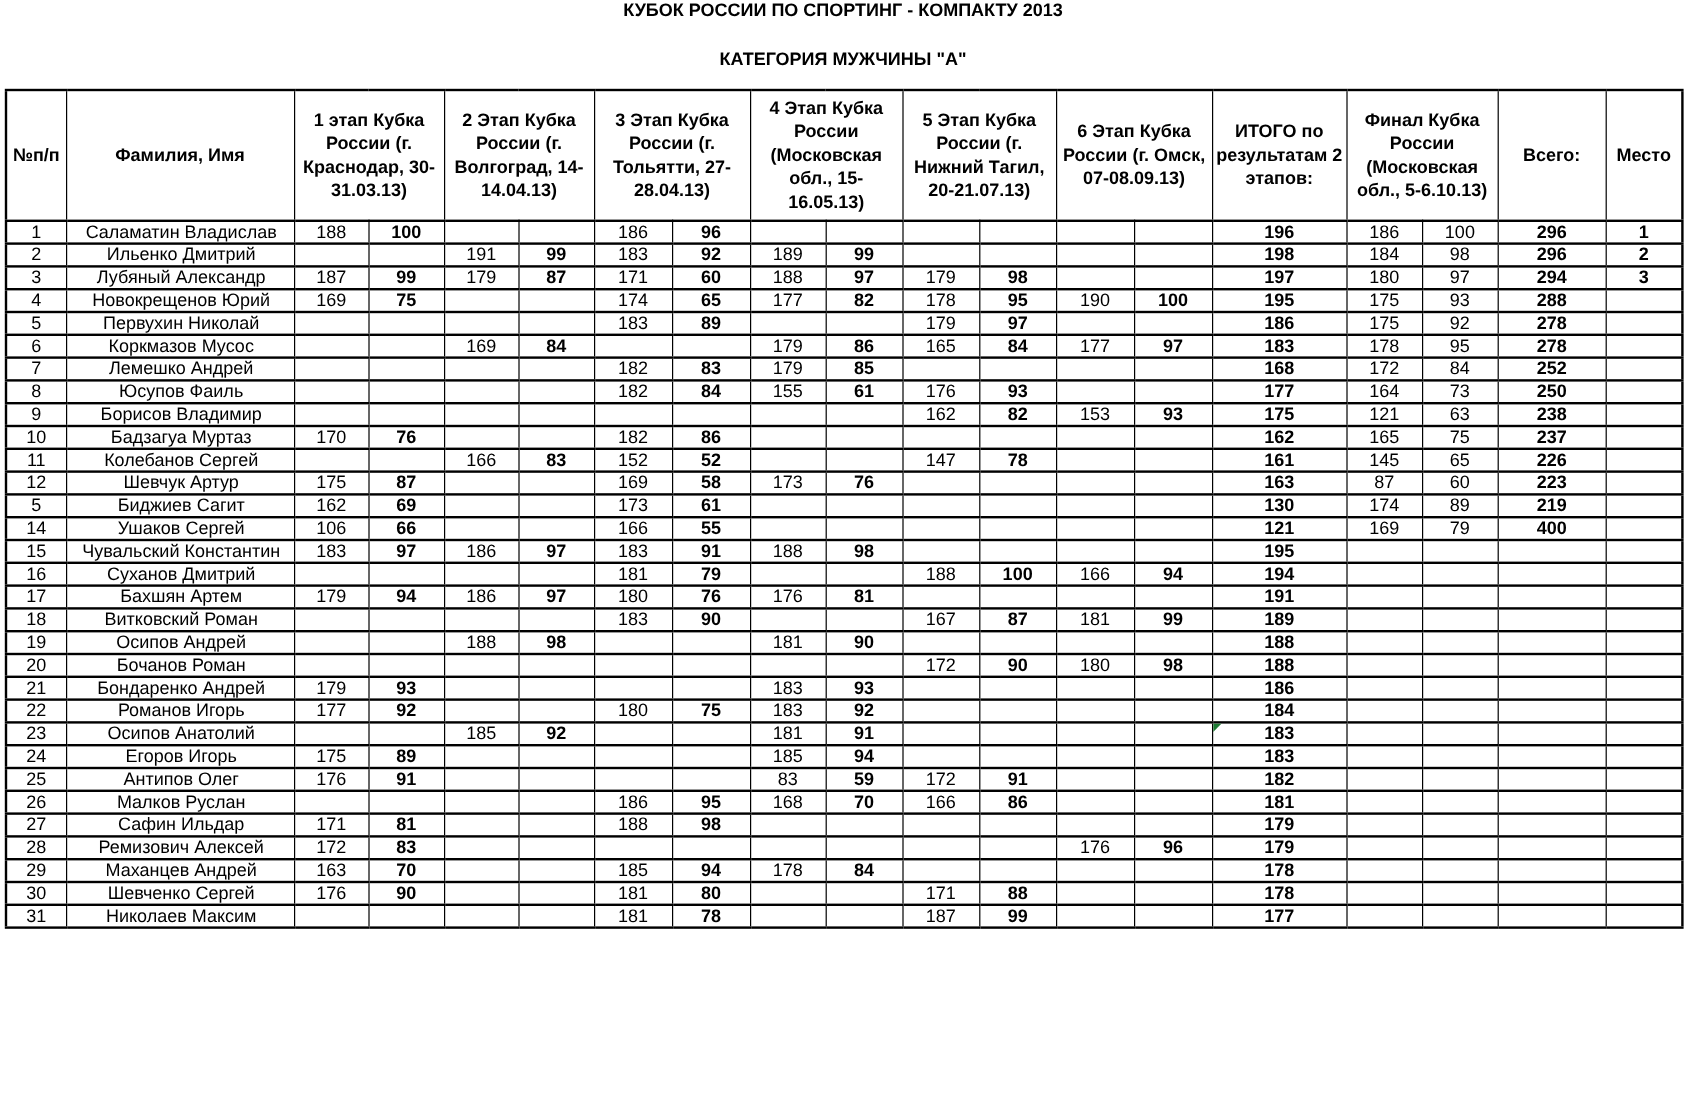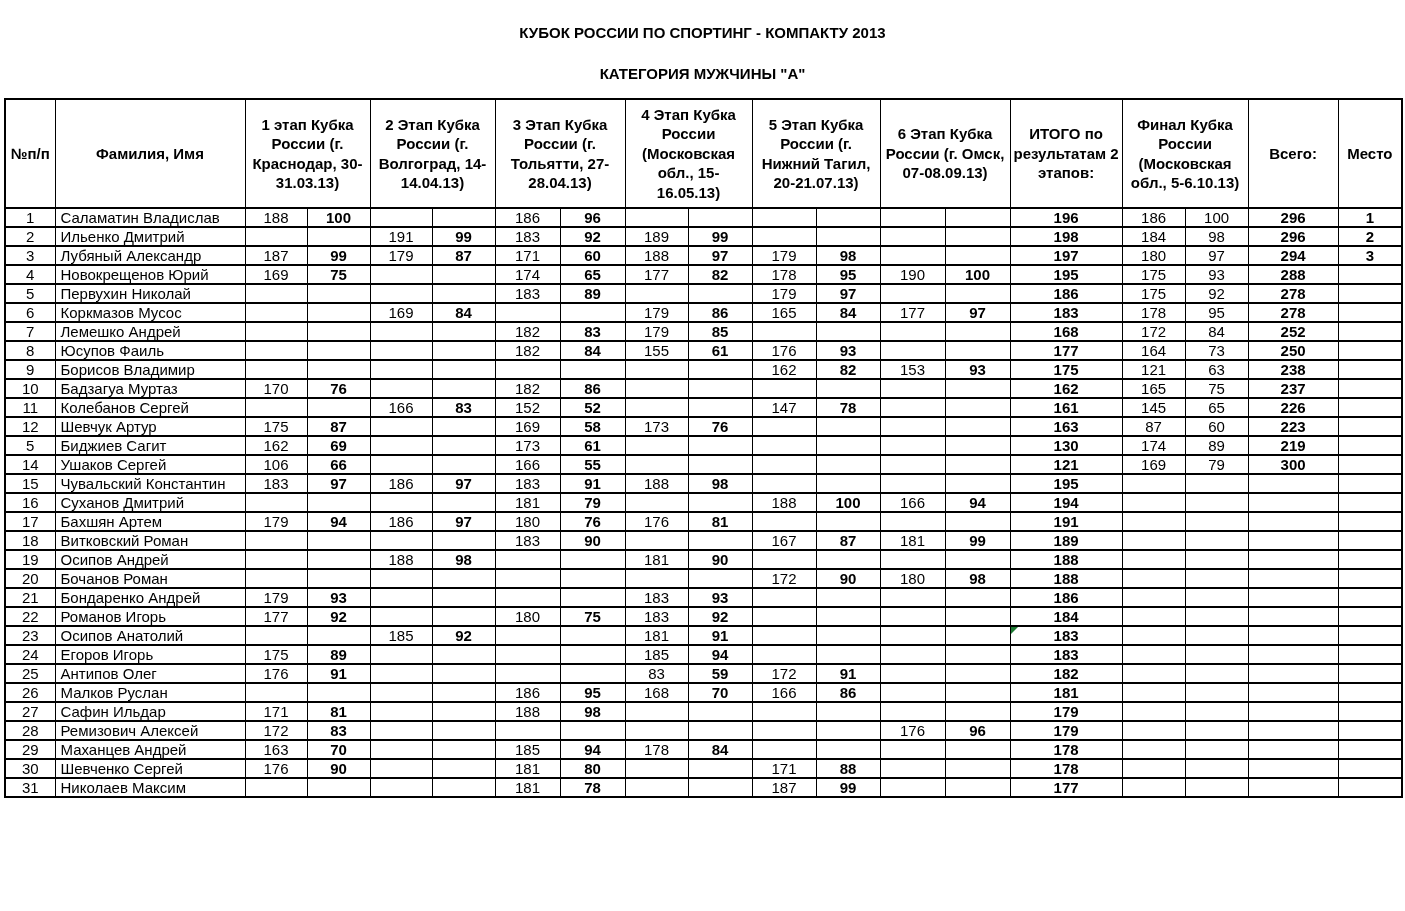--- a/index.html
+++ b/index.html
@@ -3,21 +3,21 @@
 <meta charset="utf-8">
 <style>
   * { box-sizing: border-box; }
   html,body { margin:0; padding:0; }
   body {
     width:1405px; height:911px; background:#ffffff; color:#000000;
     font-family:"Liberation Sans", sans-serif;
     overflow:hidden;
   }
   .title-block { text-align:center; font-weight:bold; font-size:15px; }
-  .title-line1 { padding-top:24px; }
+  .title-line1 { }
   .title-line2 { padding-top:24px; }
 
   table.results {
     border-collapse:collapse; table-layout:fixed;
     width:1398px; margin:16px 0 0 4px;
     border:2px solid #000;
   }
   th, td {
     border:1px solid #000;
     border-top-width:2px; border-bottom-width:2px;
@@ -25,21 +25,21 @@
   }
   th {
     height:109px; font-size:15px; font-weight:bold;
     text-align:center; vertical-align:middle;
     padding:0 2px; line-height:1.3; font-family:"Liberation Sans", sans-serif;
   }
   td {
     height:19px; font-size:15px; padding:0 3px;
     text-align:center; white-space:nowrap; vertical-align:middle;
   }
-  td.name { text-align:left; padding-left:5px; }
+  td.name { text-align:center; padding-left:5px; }
   td.pts, td.itogo, td.total, td.place { font-weight:bold; }
   td.itogo { position:relative; }
   td.note::before {
     content:""; position:absolute; left:0; top:0; width:0; height:0;
     border-top:7px solid #1e7b34; border-right:7px solid transparent;
   }
 </style>
 </head>
 <body>
 
@@ -369,21 +369,21 @@
         <td class="pts">55</td>
         <td></td>
         <td class="pts"></td>
         <td></td>
         <td class="pts"></td>
         <td></td>
         <td class="pts"></td>
         <td class="itogo">121</td>
         <td>169</td>
         <td>79</td>
-        <td class="total">300</td>
+        <td class="total">400</td>
         <td class="place"></td>
       </tr>
       <tr>
         <td>15</td>
         <td class="name">Чувальский Константин</td>
         <td>183</td>
         <td class="pts">97</td>
         <td>186</td>
         <td class="pts">97</td>
         <td>183</td>

